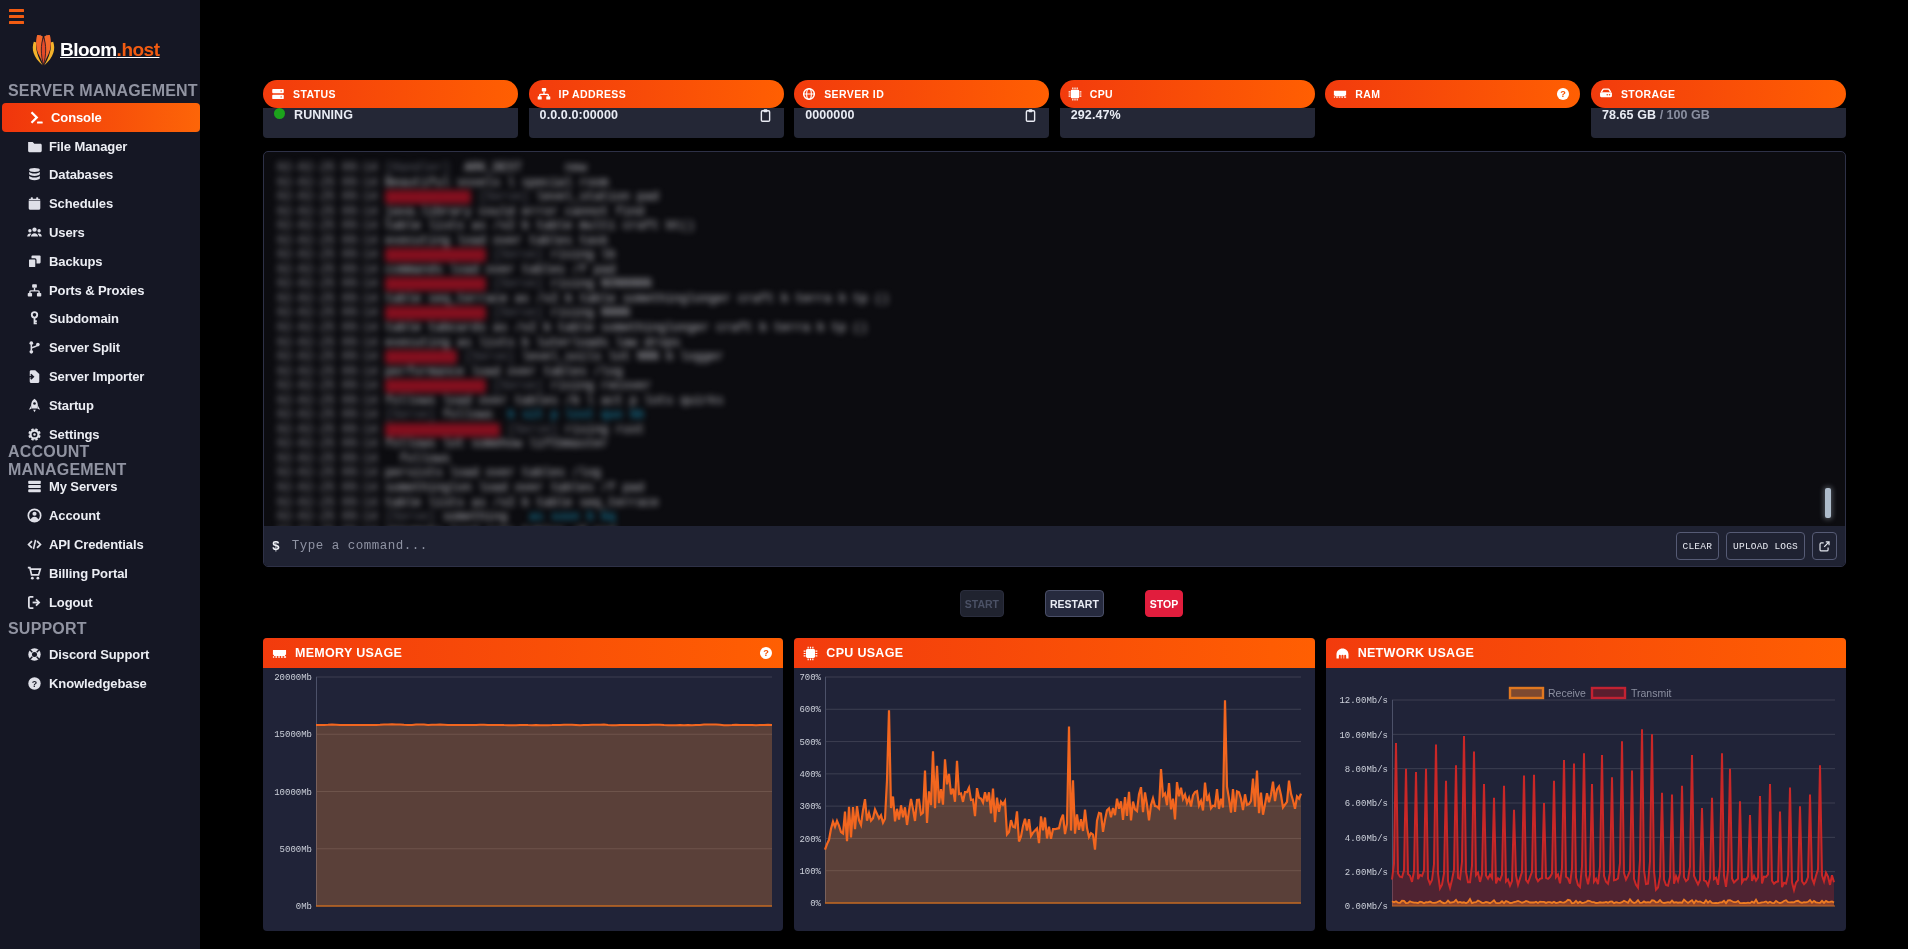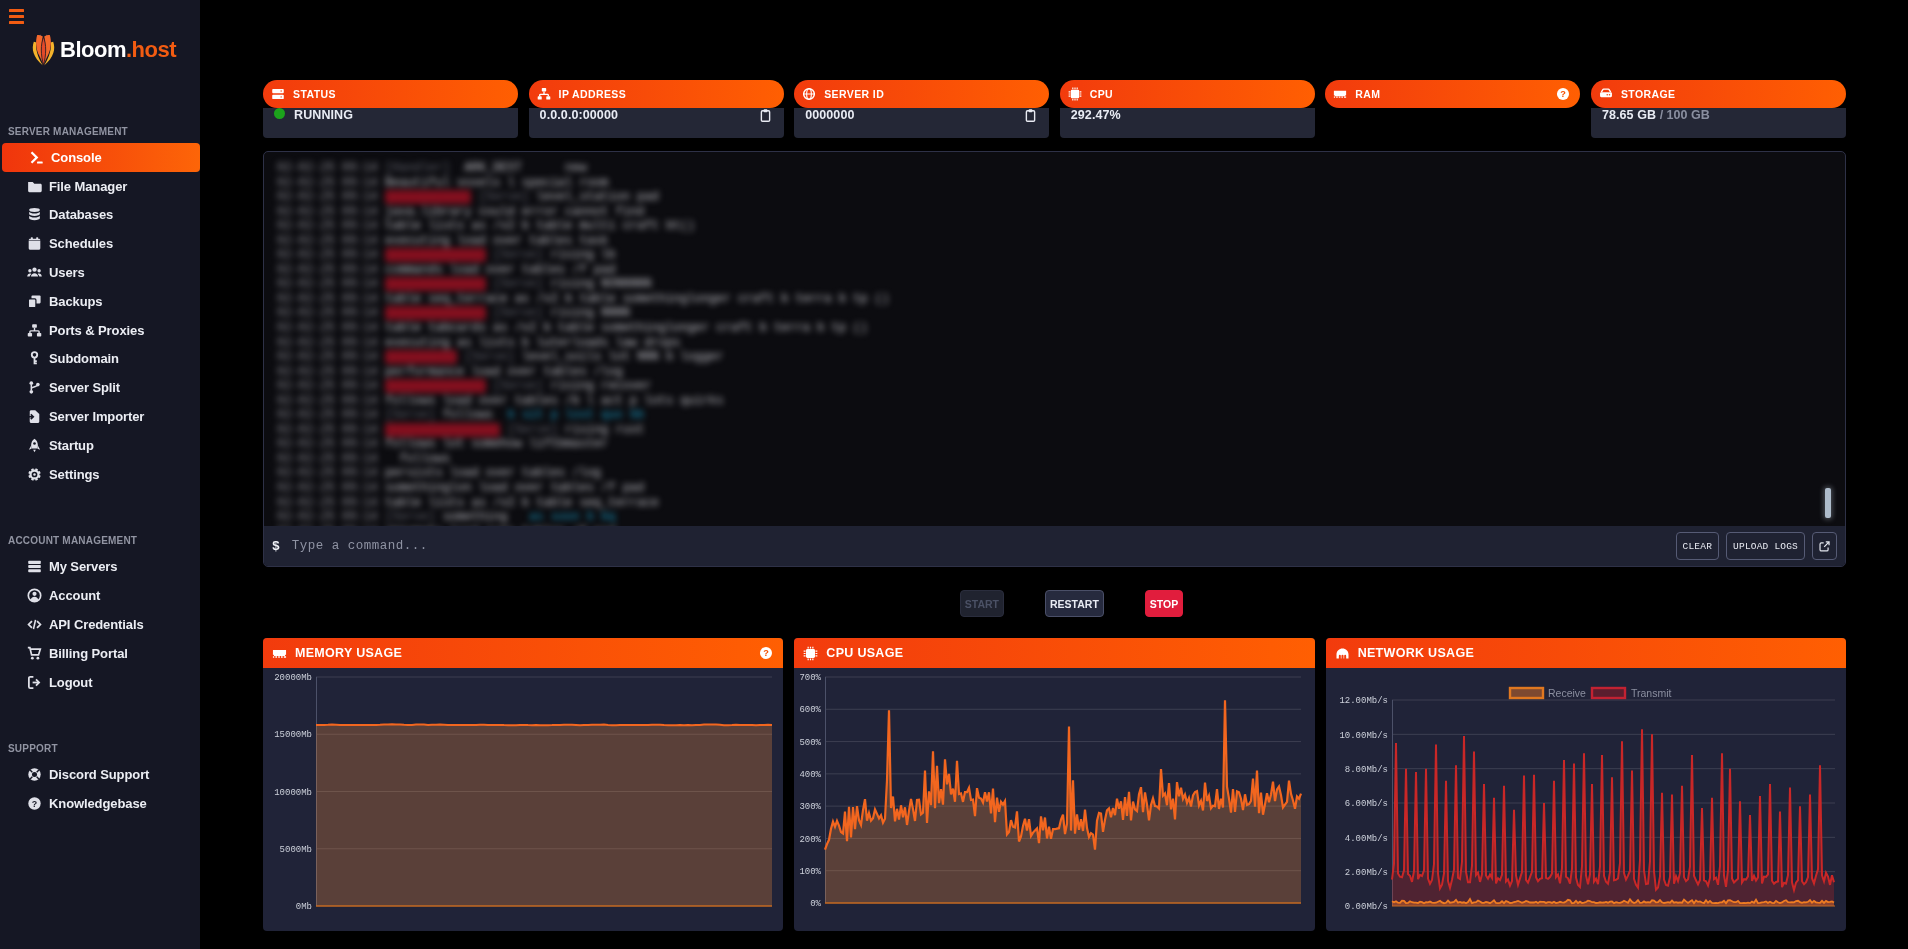--- a/index.html
+++ b/index.html
@@ -1,23 +1,23 @@
 <!DOCTYPE html>
 <html><head><meta charset="utf-8"><style>
 * { margin:0; padding:0; box-sizing:border-box; }
 html,body { width:1908px; height:949px; background:#000; overflow:hidden;
   font-family:"Liberation Sans", sans-serif; }
 .sidebar { position:fixed; left:0; top:0; width:200px; height:949px; background:#151724; z-index:5; }
 .burger { position:absolute; left:9px; top:9px; }
 .burger div { width:15px; height:3.4px; background:#f25c12; margin-bottom:2.6px; border-radius:0.5px; }
 .logo { position:absolute; left:31px; top:34px; display:flex; align-items:center; }
-.logo-text { font-size:22px; font-weight:bold; color:#fff; margin-left:4px; letter-spacing:-0.5px; }
+.logo-text { font-size:19px; font-weight:bold; color:#fff; margin-left:4px; letter-spacing:-0.5px;text-decoration:underline; }
 .logo-text i { color:#f25c12; font-style:normal; }
 .nav { position:absolute; top:79px; left:0; width:200px; }
-.sec { height:24px; display:flex; align-items:center; font-size:10px; font-weight:bold; color:#9194a2; letter-spacing:0.2px; padding-left:8px;margin-top:40px; }
+.sec { height:24px; display:flex; align-items:center; font-size:16px; font-weight:bold; color:#9194a2; letter-spacing:0.2px; padding-left:8px; }
 .nav-item { height:28.8px; display:flex; align-items:center; padding-left:27px; color:#eceef4;
   font-size:13px; font-weight:bold; letter-spacing:-0.1px; }
 .nav-item .nico { width:15px; height:15px; margin-right:7px; display:flex; align-items:center; }
 .nav-item.active { background:linear-gradient(90deg,#f0350c,#fd6508); border-radius:4px;
   margin-left:2px; color:#fff; }
 .main { position:absolute; left:263px; top:0; width:1583px; }
 .cards { position:absolute; top:80px; left:0; width:1583px; display:flex; gap:10.5px; }
 .scard { flex:1; border-radius:4px; overflow:hidden; }
 .shead { height:28px; background:linear-gradient(90deg,#f23b0d,#ff5f02); display:flex; align-items:center;
   padding:0 10px 0 8px;border-radius:14px; }

